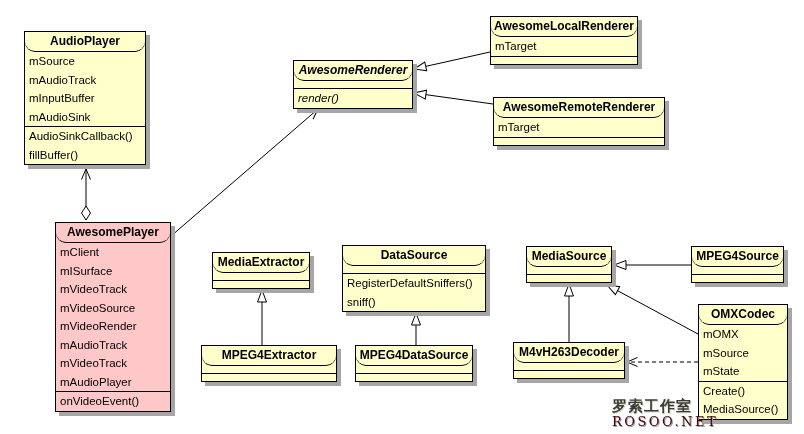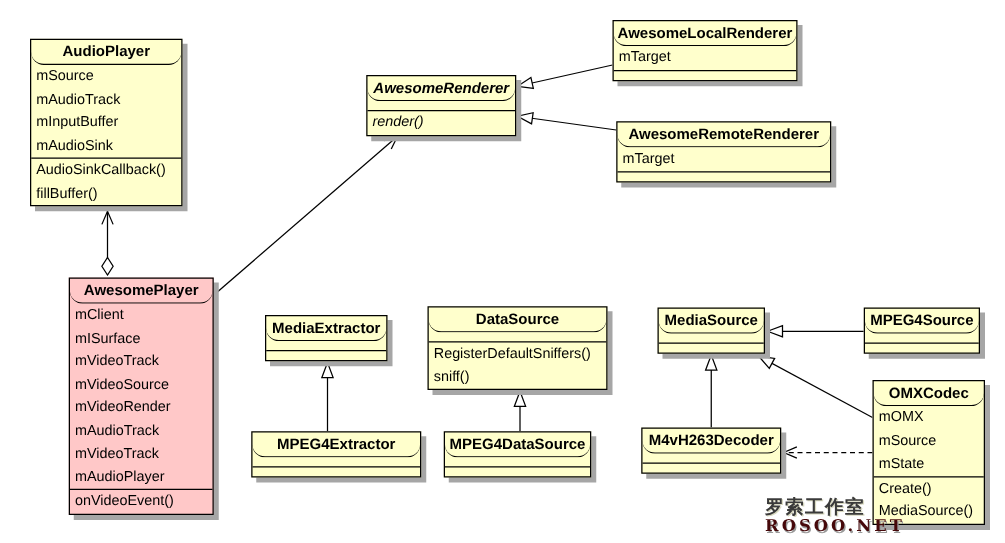--- a/index.html
+++ b/index.html
@@ -27,21 +27,21 @@
   #watermark{
     position:absolute;left:612px;top:398px;width:190px;text-align:left;
     pointer-events:none;
   }
   #wm-cn{
     font-size:15px;font-weight:bold;color:#3a3a3a;letter-spacing:1px;
     text-shadow:1px 1px 0 #d9d9c0;line-height:16px;
   }
   #wm-site{
     font-family:"DejaVu Serif","Liberation Serif",serif;
-    font-size:13px;font-weight:bold;color:#46080a;letter-spacing:2.5px;
+    font-size:13px;font-weight:normal;color:#46080a;letter-spacing:2.5px;
     text-shadow:1px 1px 0 #9a9a9a;line-height:15px;
   }
 </style>
 </head>
 <body>
 
 <div id="canvas">
   <svg id="edges" viewBox="0 0 804 434" xmlns="http://www.w3.org/2000/svg">
     <defs>
       <marker id="mk-triangle" markerUnits="userSpaceOnUse" markerWidth="14" markerHeight="12" refX="13" refY="5.5" orient="auto">

